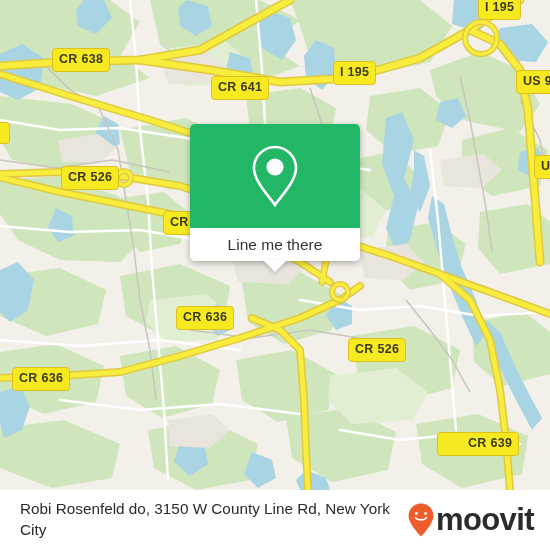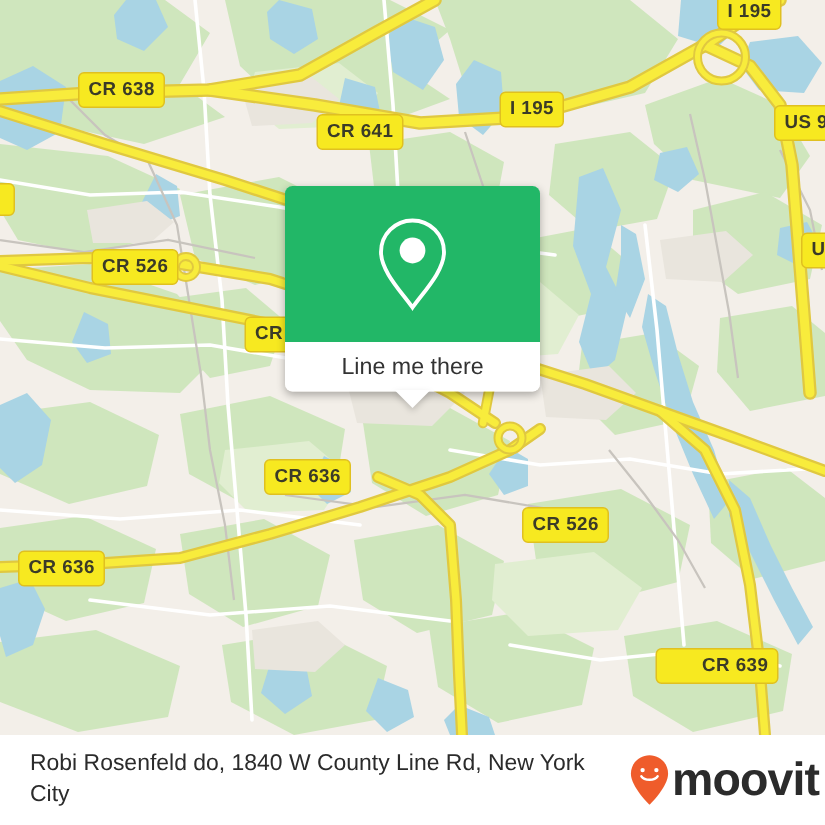--- a/index.html
+++ b/index.html
@@ -122,21 +122,21 @@
     flex: 1;
     padding-left: 20px;
     padding-right: 6px;
     font-size: 15.3px;
     line-height: 1.35;
     color: #2b2b2b;
   }
   .brand {
     display: flex;
     align-items: center;
-    padding-right: 4px;
+    padding-right: 16px;
   }
   .brand-pin { width: 26px; height: 34px; margin-right: 2px; }
   .brand-word {
     font-size: 31px;
     font-weight: bold;
     color: #2b2b2b;
     letter-spacing: -0.6px;
     font-family: "Liberation Sans", sans-serif;
   }
 </style>
@@ -309,21 +309,21 @@
       </div>
       <div class="popup-body">
         <span class="popup-body-label">Line me there</span>
         <span class="popup-tail"></span>
       </div>
     </div>
 
   </div>
 
   <div class="bottombar">
-    <div class="address">Robi Rosenfeld do, 1840 W County Line Rd, New York City</div>
+    <div class="address">Robi Rosenfeld do, 3150 W County Line Rd, New York City</div>
     <div class="brand">
       <svg class="brand-pin" viewBox="0 0 26 34">
         <path d="M13 0.5 C6 0.5 0.6 6 0.6 12.8 C0.6 21.5 13 33.5 13 33.5 C13 33.5 25.4 21.5 25.4 12.8 C25.4 6 20 0.5 13 0.5 Z" fill="#ef5c2b"></path>
         <circle cx="8.4" cy="10.4" r="1.45" fill="#ffffff"></circle>
         <circle cx="17.6" cy="10.4" r="1.45" fill="#ffffff"></circle>
         <path d="M7.6 14.6 C9.6 17.6 16.4 17.6 18.4 14.6" fill="none" stroke="#ffffff" stroke-width="1.7" stroke-linecap="round"></path>
       </svg>
       <span class="brand-word">moovit</span>
     </div>
   </div>

